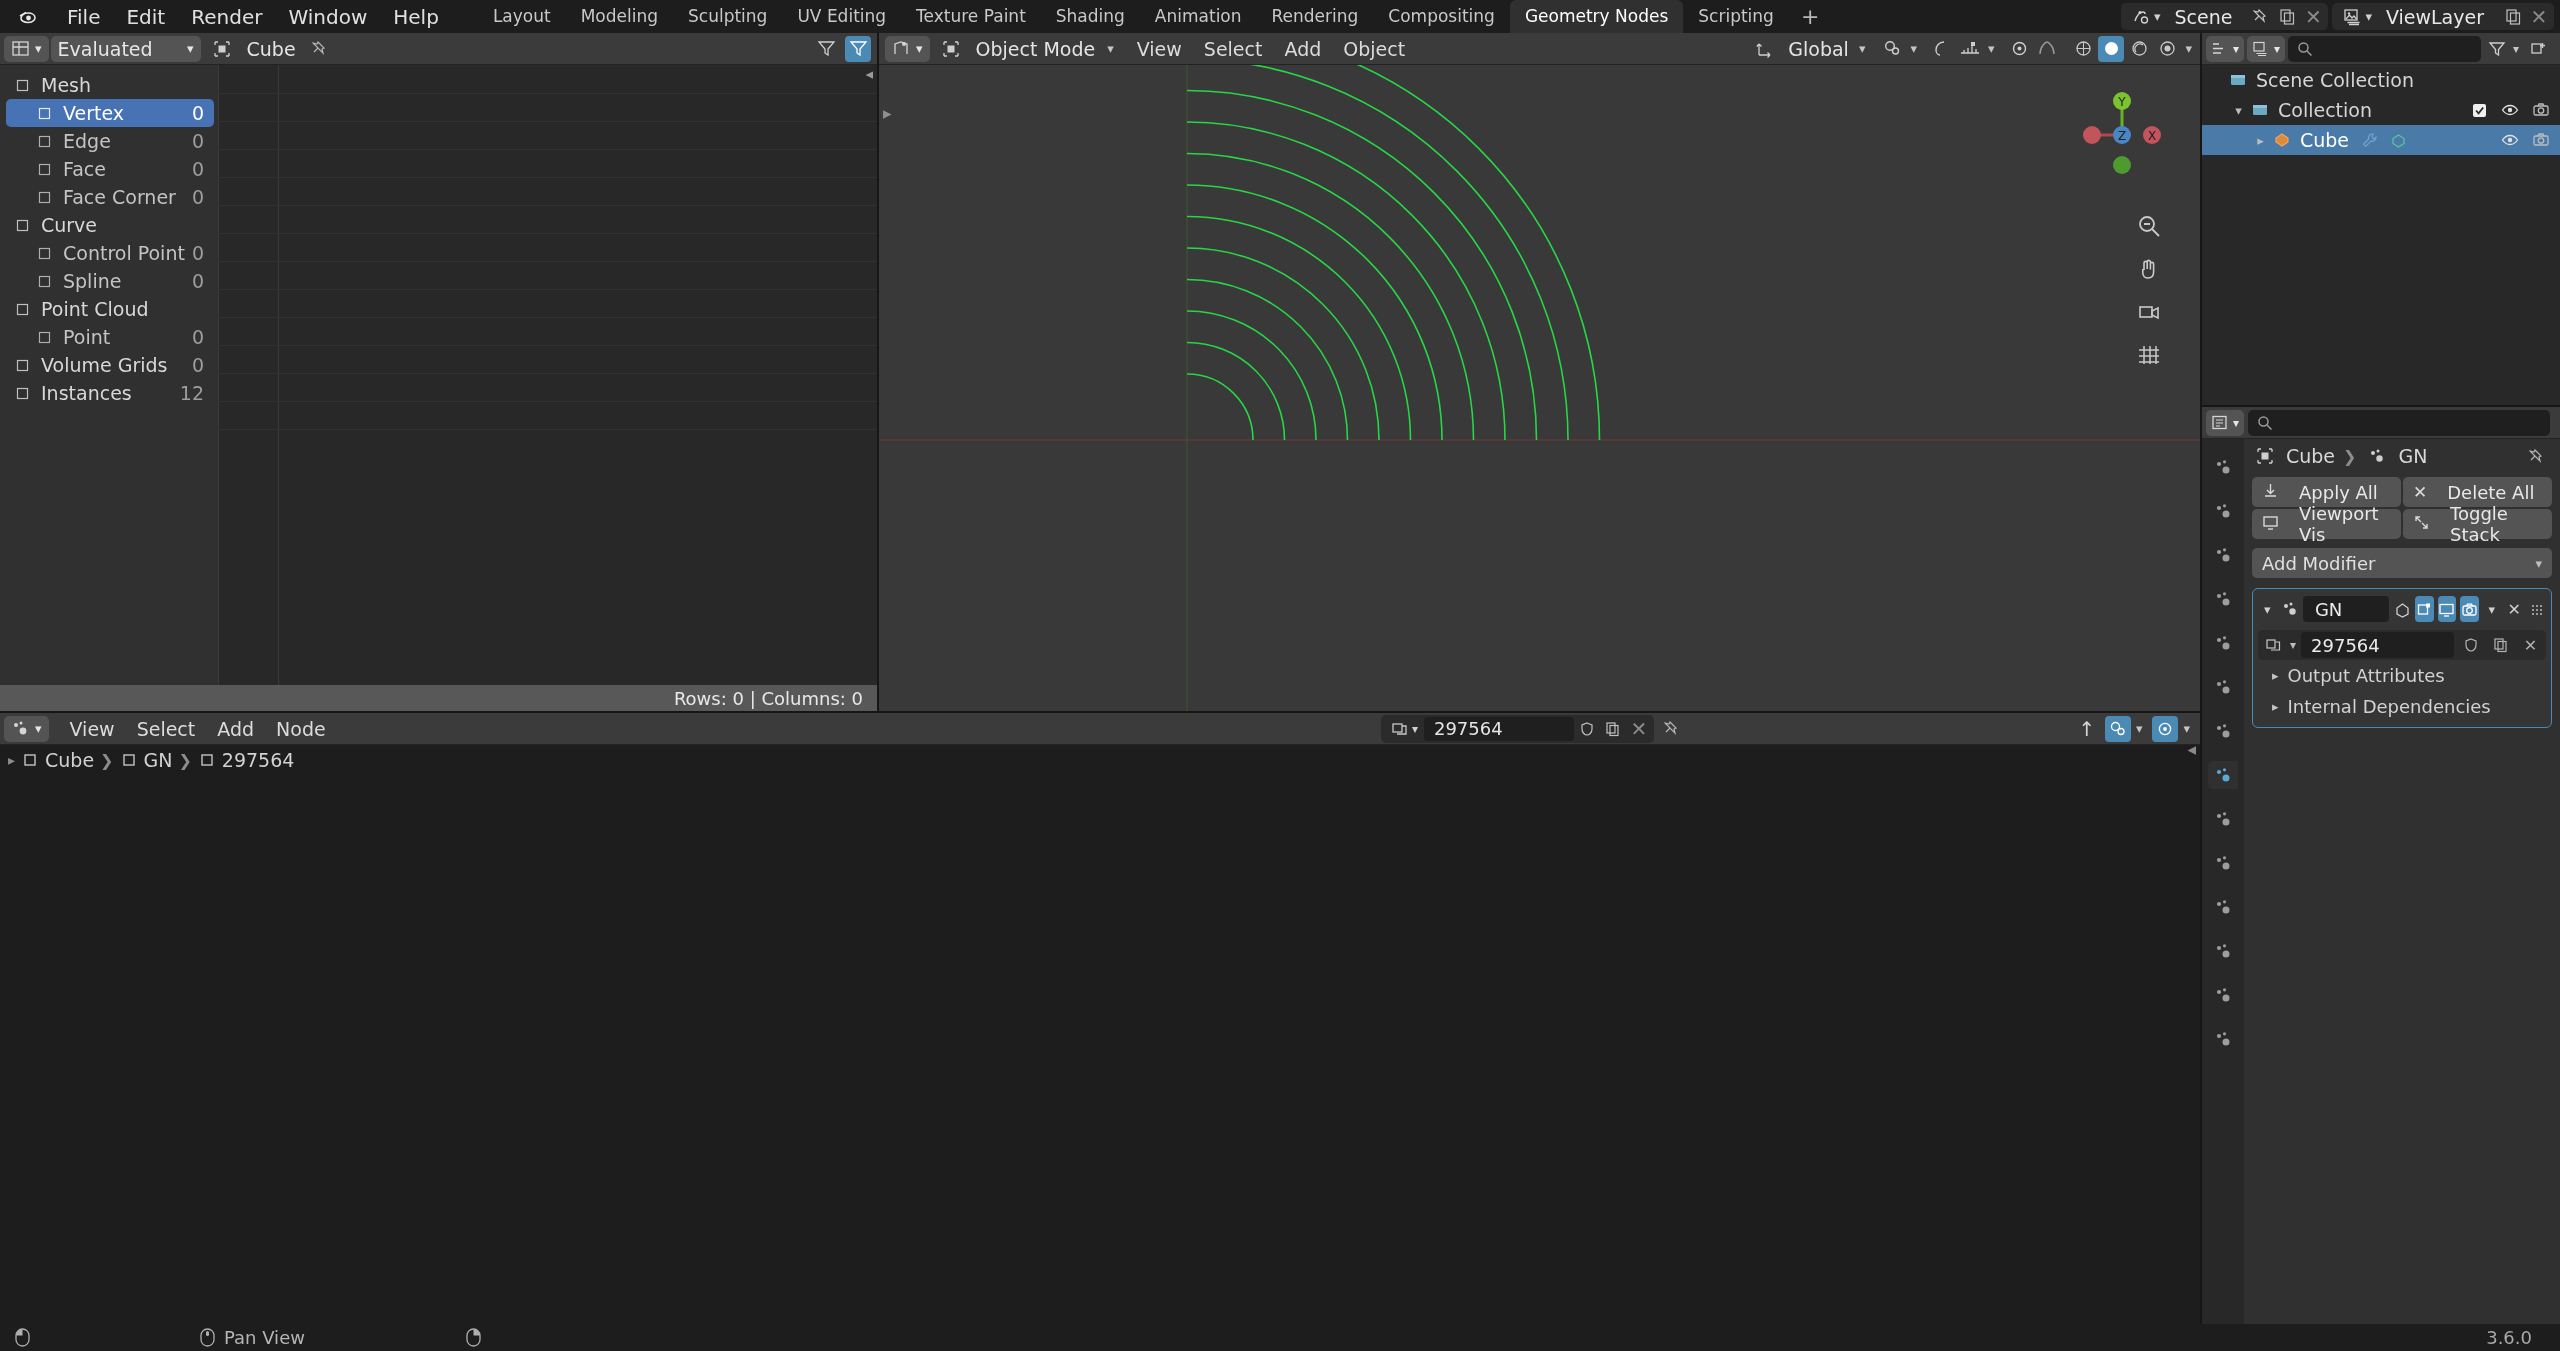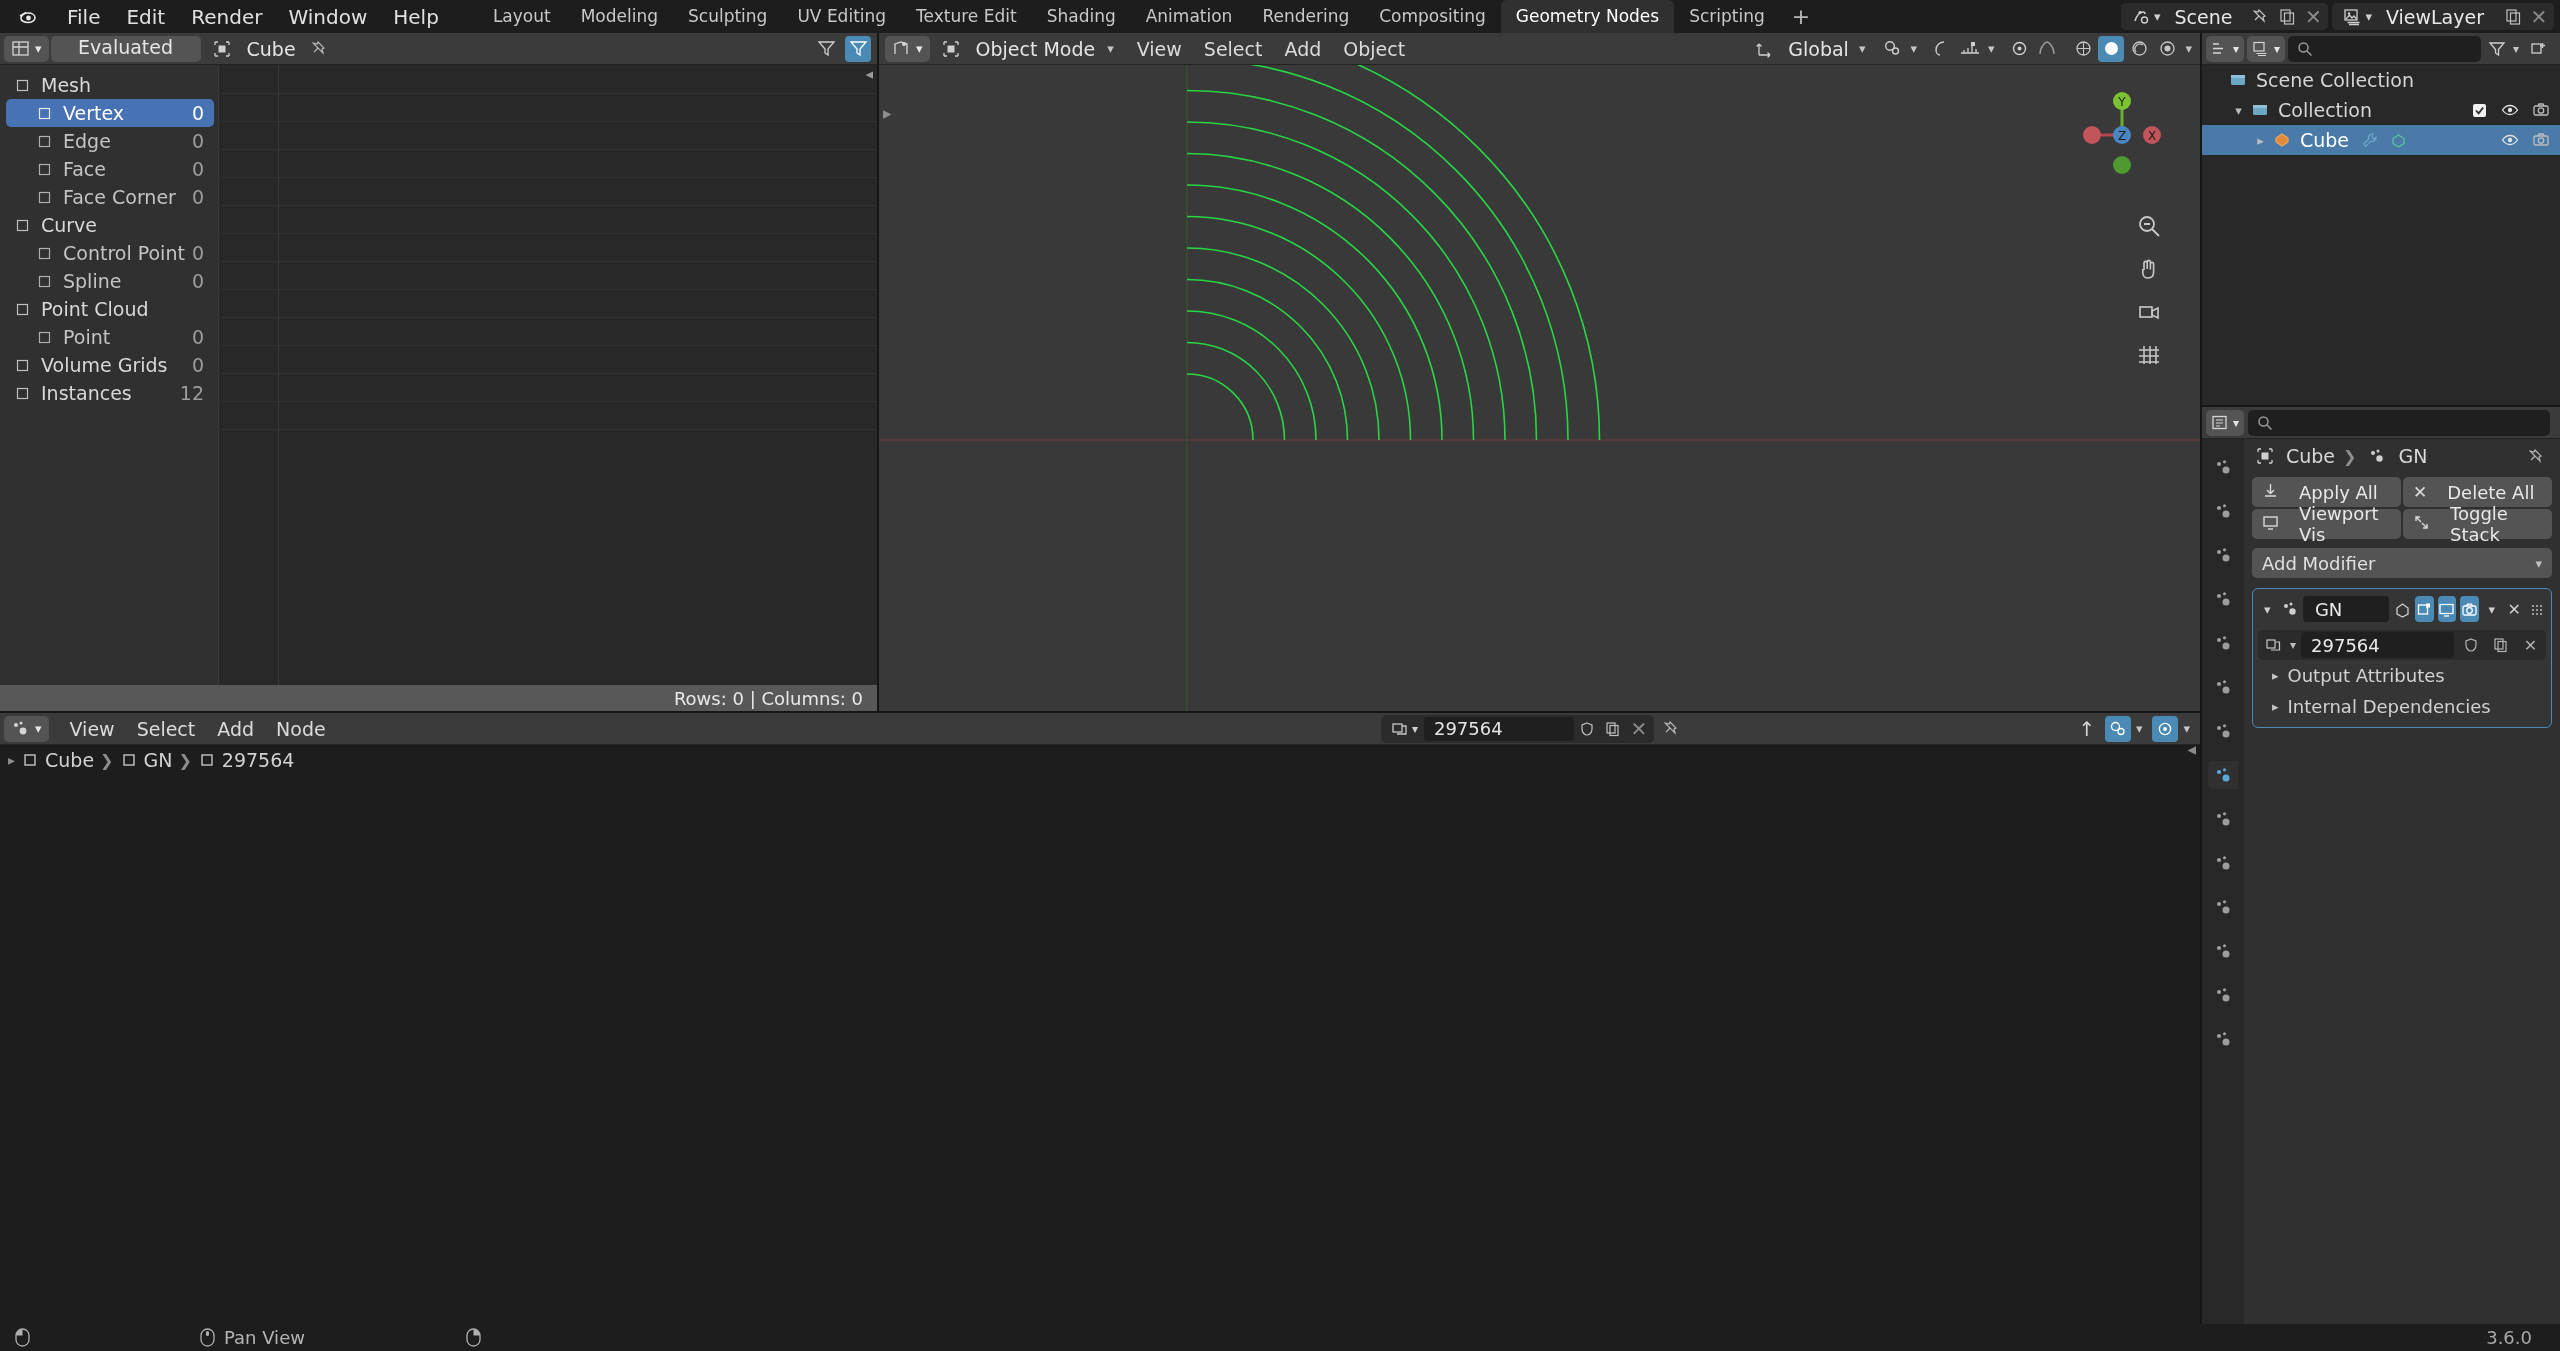--- a/index.html
+++ b/index.html
@@ -228,21 +228,21 @@
         <div class="menu-item">Edit</div>
         <div class="menu-item">Render</div>
         <div class="menu-item">Window</div>
         <div class="menu-item">Help</div>
       </div>
     <div class="ws-tabs" id="ws-tabs">
         <div class="ws-tab">Layout</div>
         <div class="ws-tab">Modeling</div>
         <div class="ws-tab">Sculpting</div>
         <div class="ws-tab">UV Editing</div>
-        <div class="ws-tab">Texture Edit</div>
+        <div class="ws-tab">Texture Paint</div>
         <div class="ws-tab">Shading</div>
         <div class="ws-tab">Animation</div>
         <div class="ws-tab">Rendering</div>
         <div class="ws-tab">Compositing</div>
         <div class="ws-tab active">Geometry Nodes</div>
         <div class="ws-tab">Scripting</div>
       </div>
     <div class="ws-plus">+</div>
 
     <div class="topbar-right">
@@ -293,21 +293,21 @@
 
   <div class="spreadsheet">
     <div class="ed-header ss-head">
       <div class="dd">
         <svg width="19" height="19" viewBox="0 0 19 19">
             <rect x="2" y="3" width="15" height="13" stroke="#d5d5d5" stroke-width="1.3" fill="none"></rect>
             <path d="M2 8h15M8 3v13" stroke="#d5d5d5" stroke-width="1.3"></path>
           </svg>
         <span style="font-size:13px;">▾</span>
       </div>
-      <div class="dd" style="min-width:150px;justify-content:space-between;flex-direction:column;">
+      <div class="dd" style="min-width:150px;justify-content:space-between;">
         <span>Evaluated</span>
         <span style="font-size:13px;">▾</span>
       </div>
       <div class="icon-btn" style="margin-left:6px;">
         <svg width="18" height="18" viewBox="0 0 18 18">
             <path d="M2 2h3M13 2h3M2 16h3M13 16h3M2 2v3M16 2v3M2 13v3M16 13v3" stroke="#cfcfcf" stroke-width="1.3"></path>
             <rect x="5.5" y="5.5" width="7" height="7" fill="#cfcfcf"></rect>
           </svg>
       </div>
       <span style="font-size:19px;padding:0 10px;">Cube</span>

